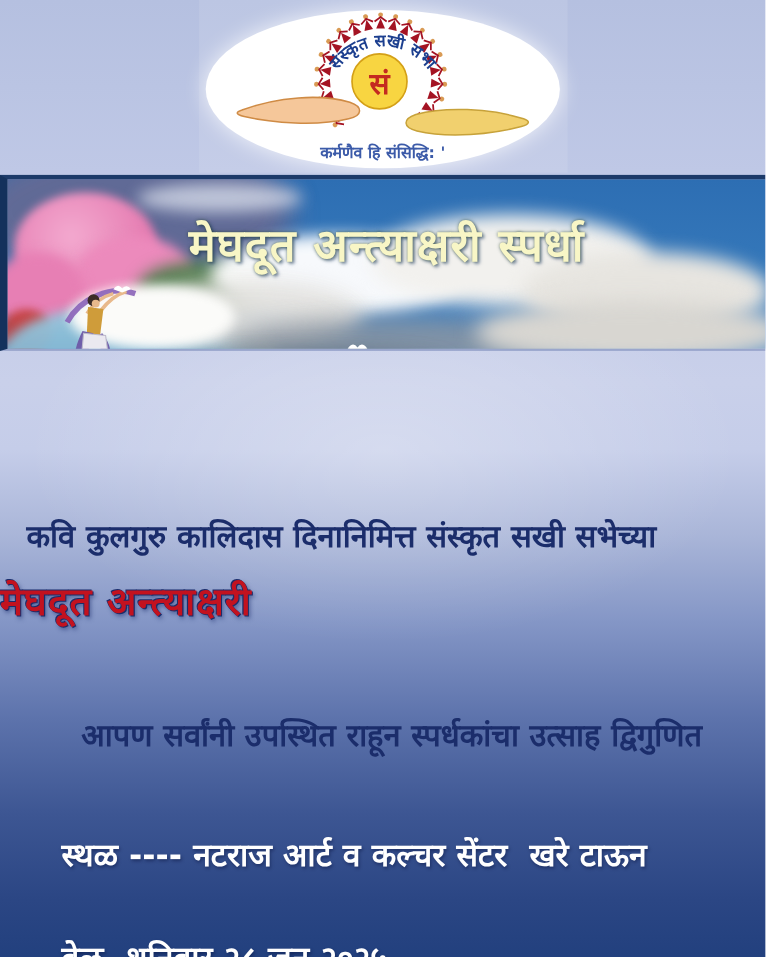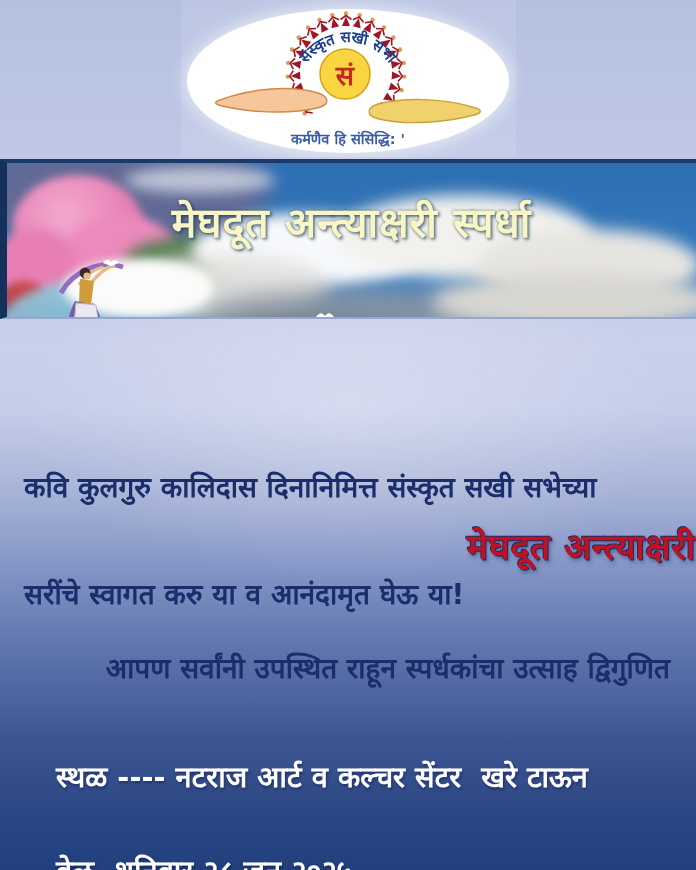--- a/index.html
+++ b/index.html
@@ -71,26 +71,26 @@
   .swan{position:absolute; width:20px; height:10px;}
   .swan1{left:308px; top:146px;}
   .swan2{left:540px; top:150px;}
   
   .txt{position:absolute; white-space:pre-wrap;}
   .intro{
     left:0; right:0; top:398px; text-align:left;
     font-size:28px; font-weight:bold; color:#1b2d6b; line-height:1.28;margin-left:24px;
   }
   .heading-red{
-    left:0; right:0; top:522px; text-align:right;
+    left:0; right:0; top:522px; text-align:left;
     font-size:35px; font-weight:bold; color:#c3121f; letter-spacing:1px;
     text-shadow:-1px -1px 0 #1b2d6b, 1px 1px 0 #1b2d6b, 2px 3px 4px rgba(27,45,107,.55);
   }
   .appeal{
-    left:42px; right:26px; top:583px; text-align:right;
+    left:42px; right:26px; top:583px; text-align:center;
     font-size:28px; font-weight:bold; color:#1b2d6b; line-height:1.24;
   }
   .venue{
     left:56px; right:20px; top:684px;
     font-size:29px; font-weight:bold; color:#ffffff; line-height:1.3;
     text-shadow:1px 2px 3px rgba(0,10,50,.4);
   }
   .schedule{
     left:56px; right:20px; top:778px;
     font-size:29px; font-weight:bold; color:#ffffff; line-height:1.3;
@@ -228,21 +228,20 @@
     </svg>
     <svg class="swan swan2" viewBox="0 0 20 10" xmlns="http://www.w3.org/2000/svg">
       <path d="M1,8 Q6,1 10,7 Q14,1 19,8 L10,9 Z" fill="#f2f4f8"></path>
     </svg>
 
     <div class="banner-title">मेघदूत अन्त्याक्षरी स्पर्धा</div>
   </div>
 
   <div class="txt intro">
     <div>कवि कुलगुरु कालिदास दिनानिमित्त संस्कृत सखी सभेच्या</div>
-    <div>सरींचे स्वागत करु या व आनंदामृत घेऊ या!</div>
   </div>
 
   <div class="txt heading-red">मेघदूत अन्त्याक्षरी</div>
 
   <div class="txt appeal">
     <div>आपण सर्वांनी उपस्थित राहून स्पर्धकांचा उत्साह द्विगुणित</div>
   </div>
 
   <div class="txt venue">
     <div>स्थळ ---- नटराज आर्ट व कल्चर सेंटर  खरे टाऊन</div>

